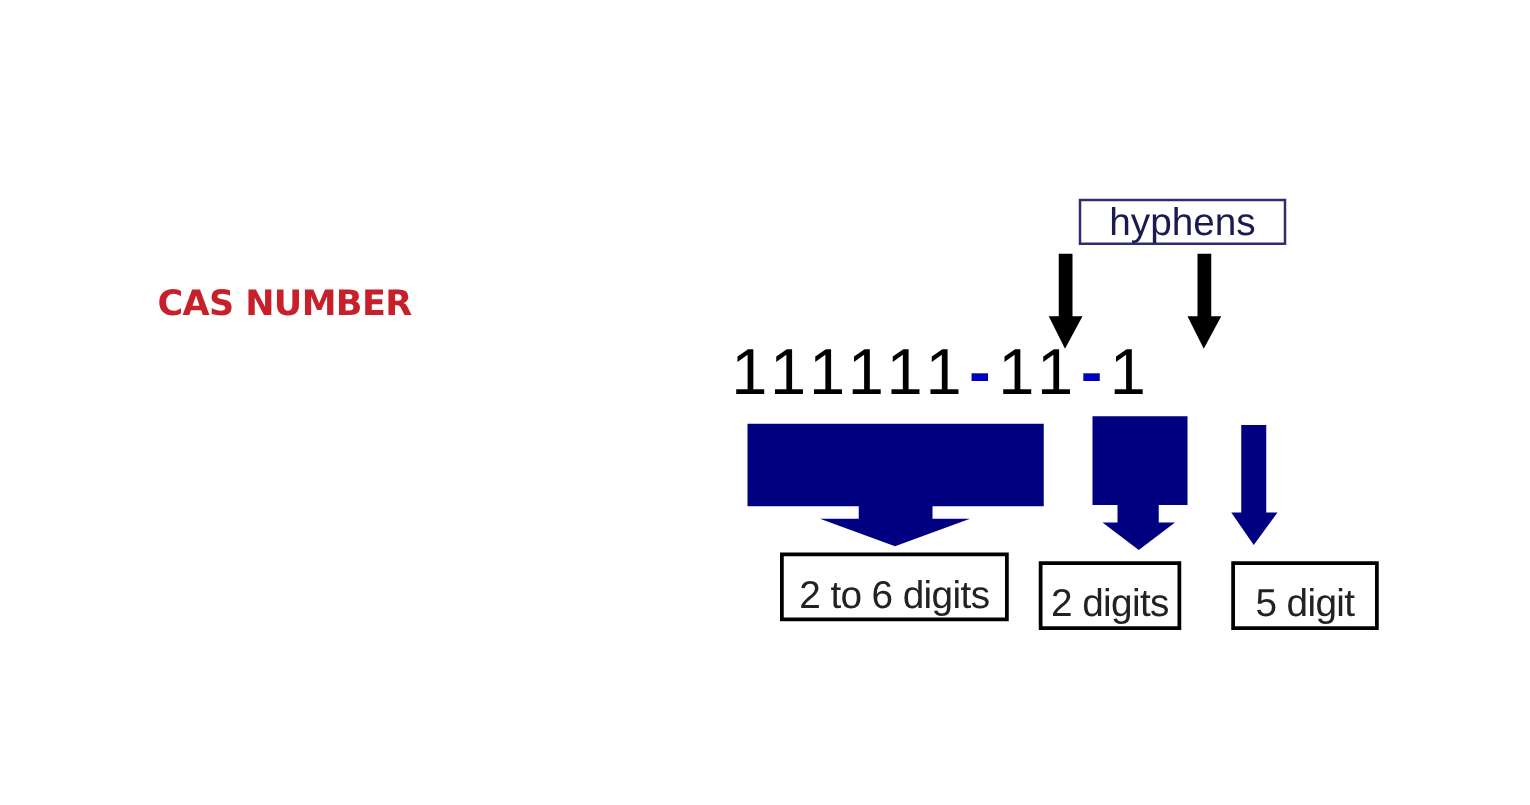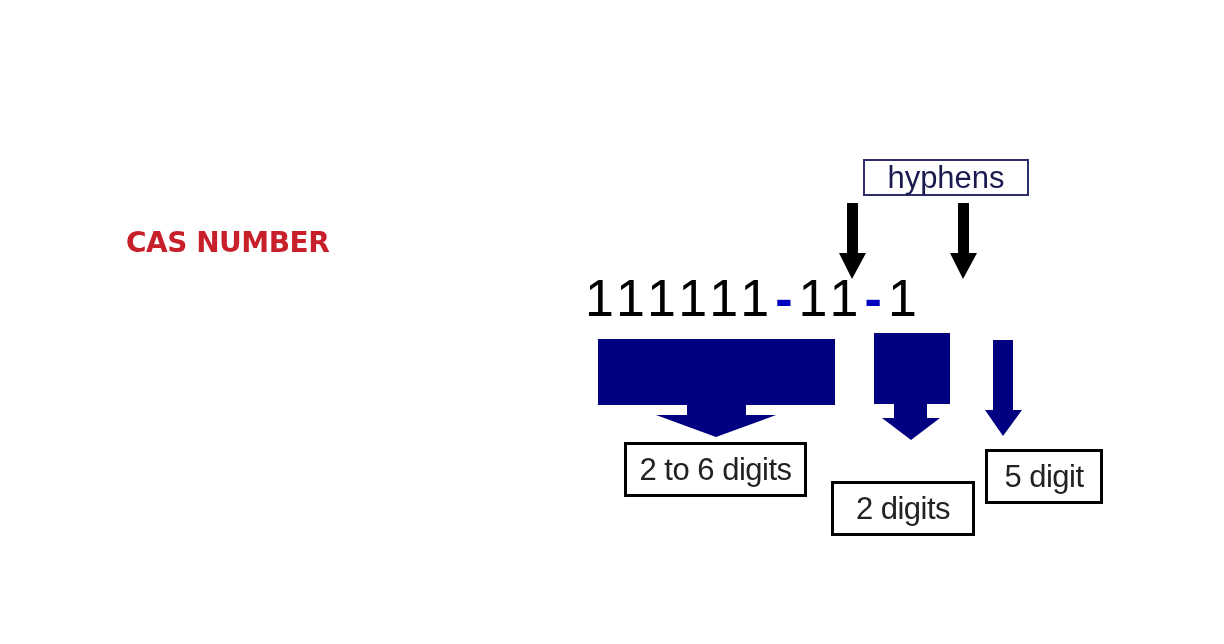--- a/index.html
+++ b/index.html
@@ -1,21 +1,21 @@
 <!DOCTYPE html>
 <html><head>
 <meta charset="utf-8">
 <style>
   html, body { margin: 0; padding: 0; background: #ffffff; }
   body { width: 1224px; height: 644px; position: relative; overflow: hidden; font-family: "Liberation Sans", sans-serif; }
   .title { position: absolute; left: 126px; top: 226px; font-family: "DejaVu Sans", sans-serif; font-weight: bold; font-size: 28px; color: #c8202b; letter-spacing: -0.5px; white-space: nowrap; }
   .digits { position: absolute; left: 585px; top: 262px; font-size: 52px; line-height: 72px; color: #000; white-space: nowrap; letter-spacing: 6px; }
   .digits .hy { color: #0000c0; font-weight: bold; }
   .hbox { position: absolute; left: 826px; top: 159px; width: 162px; height: 33px; border: 2px solid #2e2e6e; background: #fff; box-sizing: content-box; display: flex; align-items: center; justify-content: center; font-size: 31px; color: #1a1a50; margin-left: 37px; }
-  .lbox { position: absolute; height: 55px; border: 3px solid #000; background: #fff; display: flex; align-items: center; justify-content: center; font-size: 31px; color: #222; box-sizing: border-box; white-space: nowrap; letter-spacing: -0.5px; }
+  .lbox { position: absolute; height: 55px; border: 3px solid #000; background: #fff; display: flex; align-items: flex-end; justify-content: center; font-size: 31px; color: #222; box-sizing: border-box; white-space: nowrap; letter-spacing: -0.5px; }
   svg.overlay { position: absolute; left: 0; top: 0; }
 </style>
 </head>
 <body>
 
 <div class="title">CAS NUMBER</div>
 
 <div class="hbox">
   <span>hyphens</span>
 </div>
@@ -47,18 +47,18 @@
 
   <g fill="#000080">
     <rect x="993" y="340" width="20" height="72"></rect>
     <polygon points="985,410 1022,410 1003,436"></polygon>
   </g>
 </svg>
 
 <div class="lbox" style="left:624px; top:442px; width:183px;">
   <span>2 to 6 digits</span>
 </div>
-<div class="lbox" style="left:831px; top:449px; width:144px;margin-top:32px;">
+<div class="lbox" style="left:831px; top:449px; width:114px;">
   <span>2 digits</span>
 </div>
 <div class="lbox" style="left:985px; top:449px; width:118px;">
   <span>5 digit</span>
 </div>
 
 </body></html>

